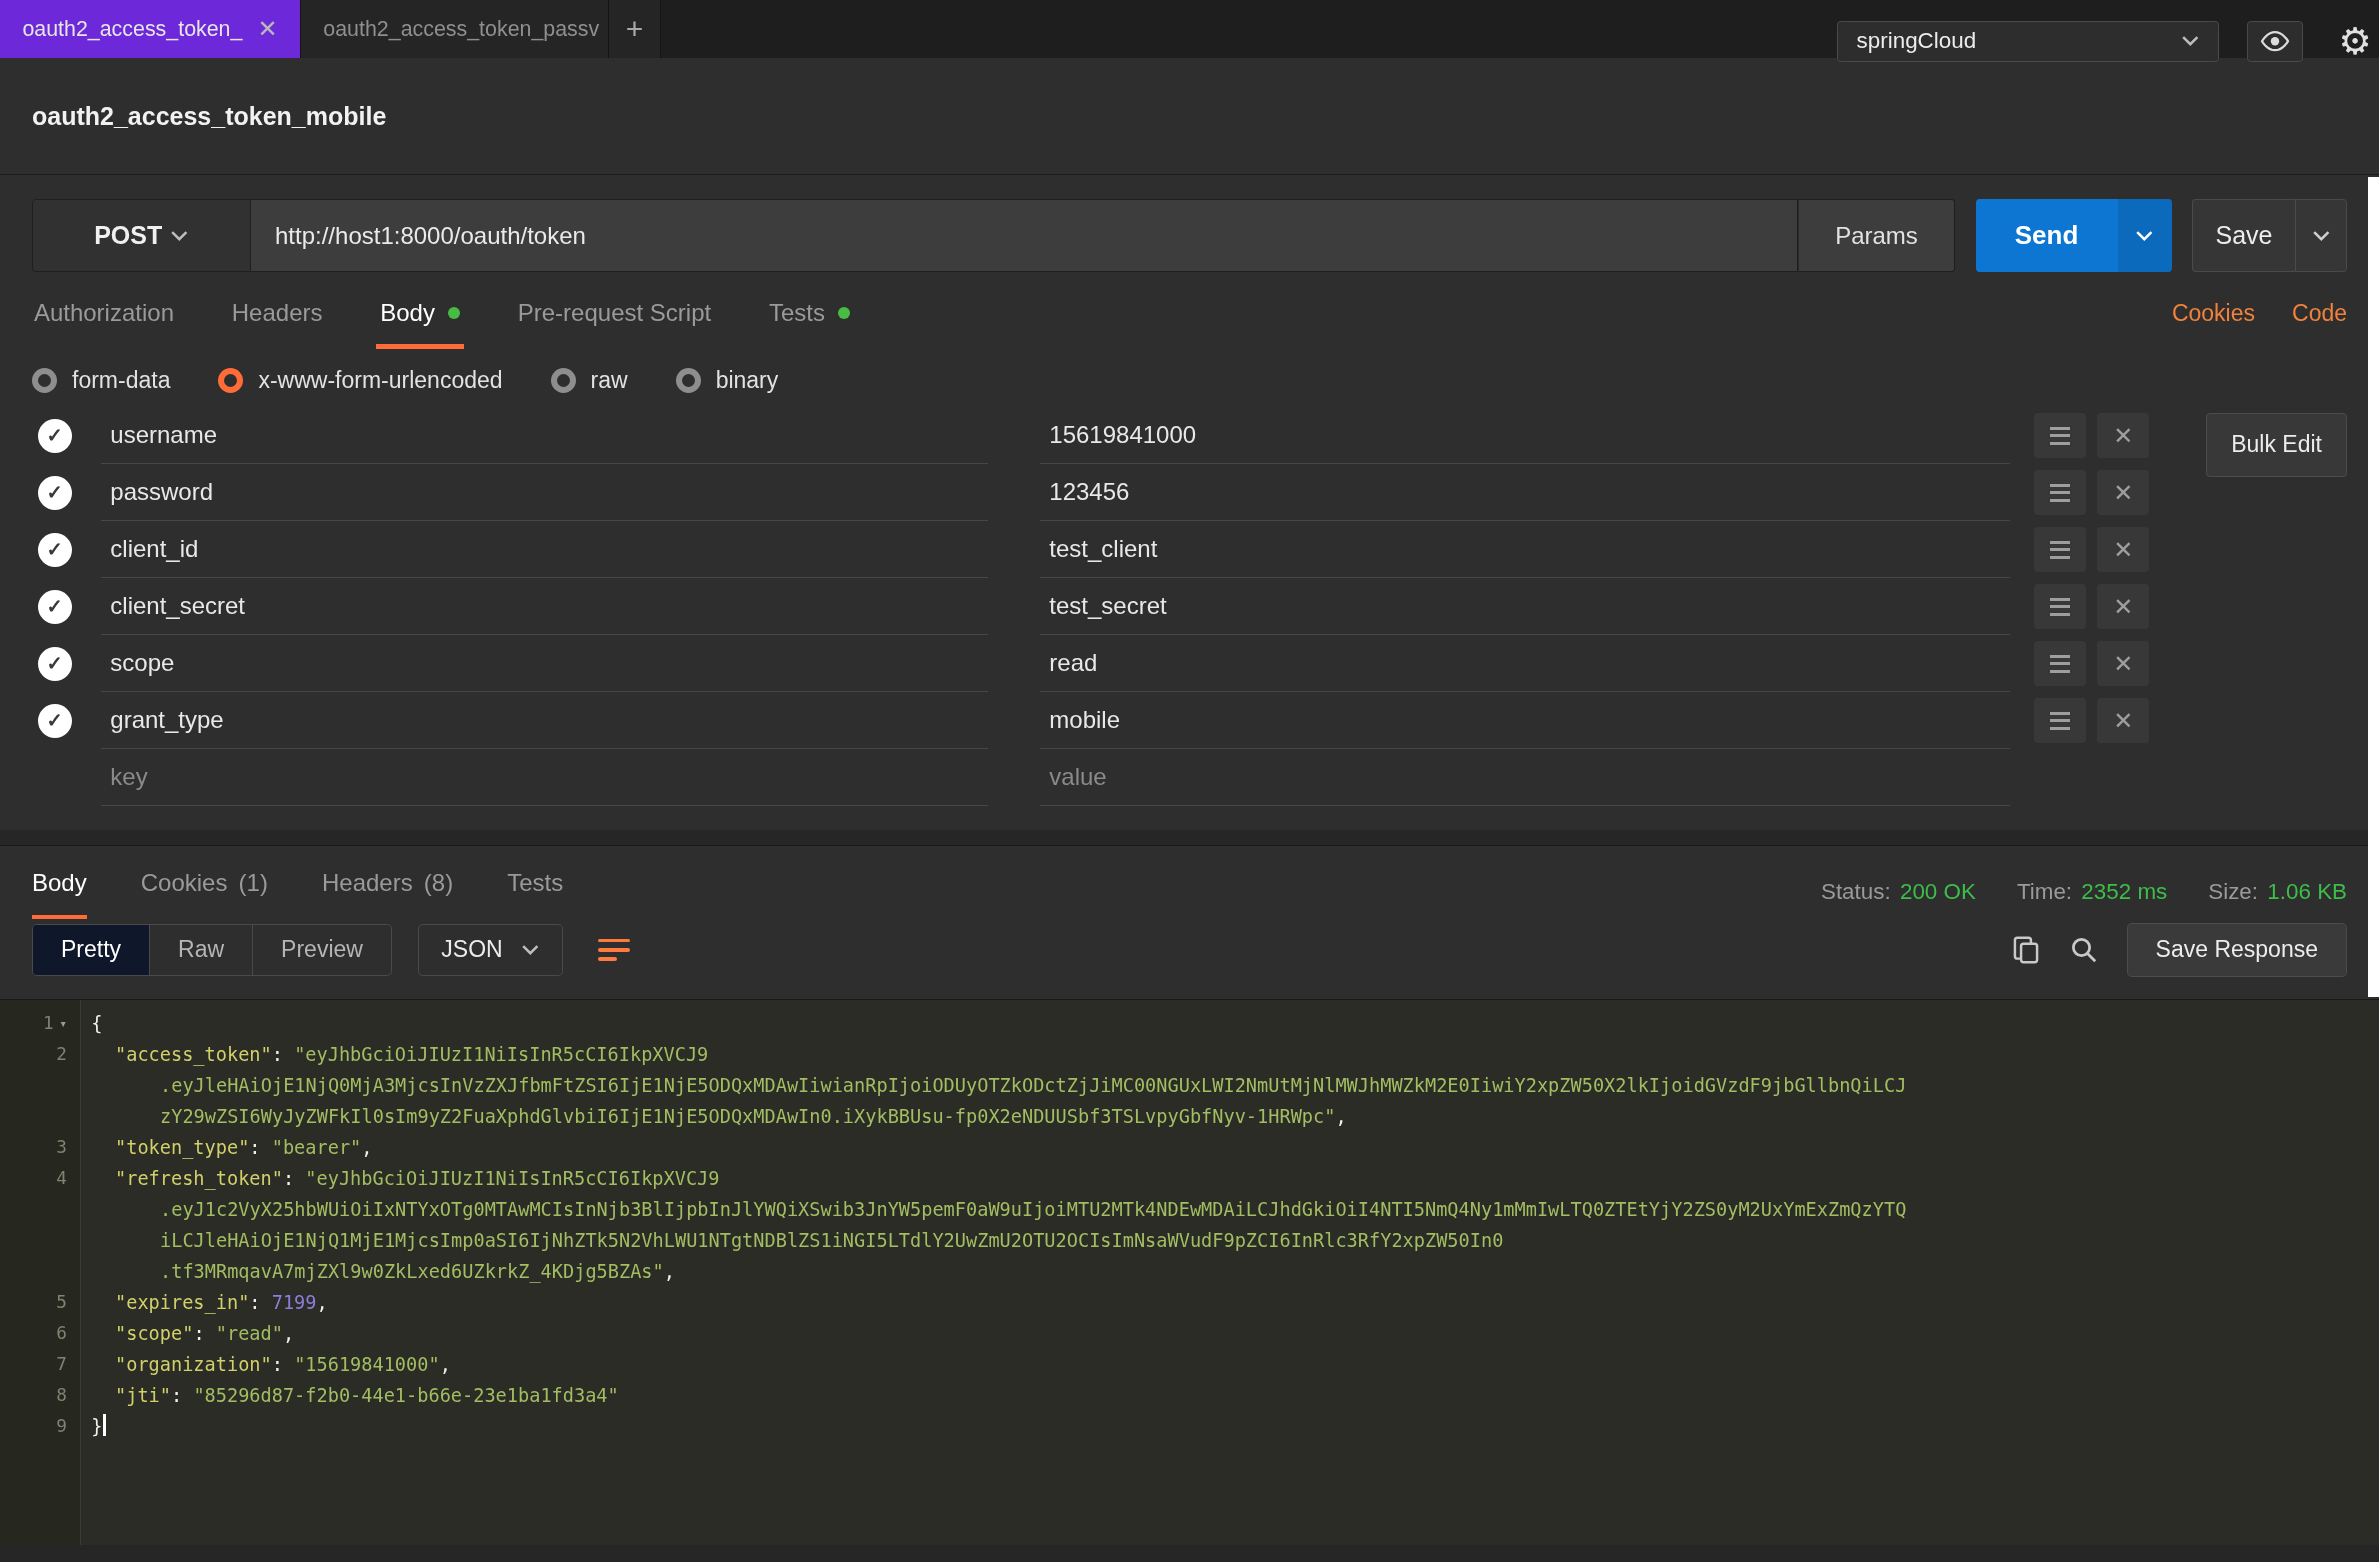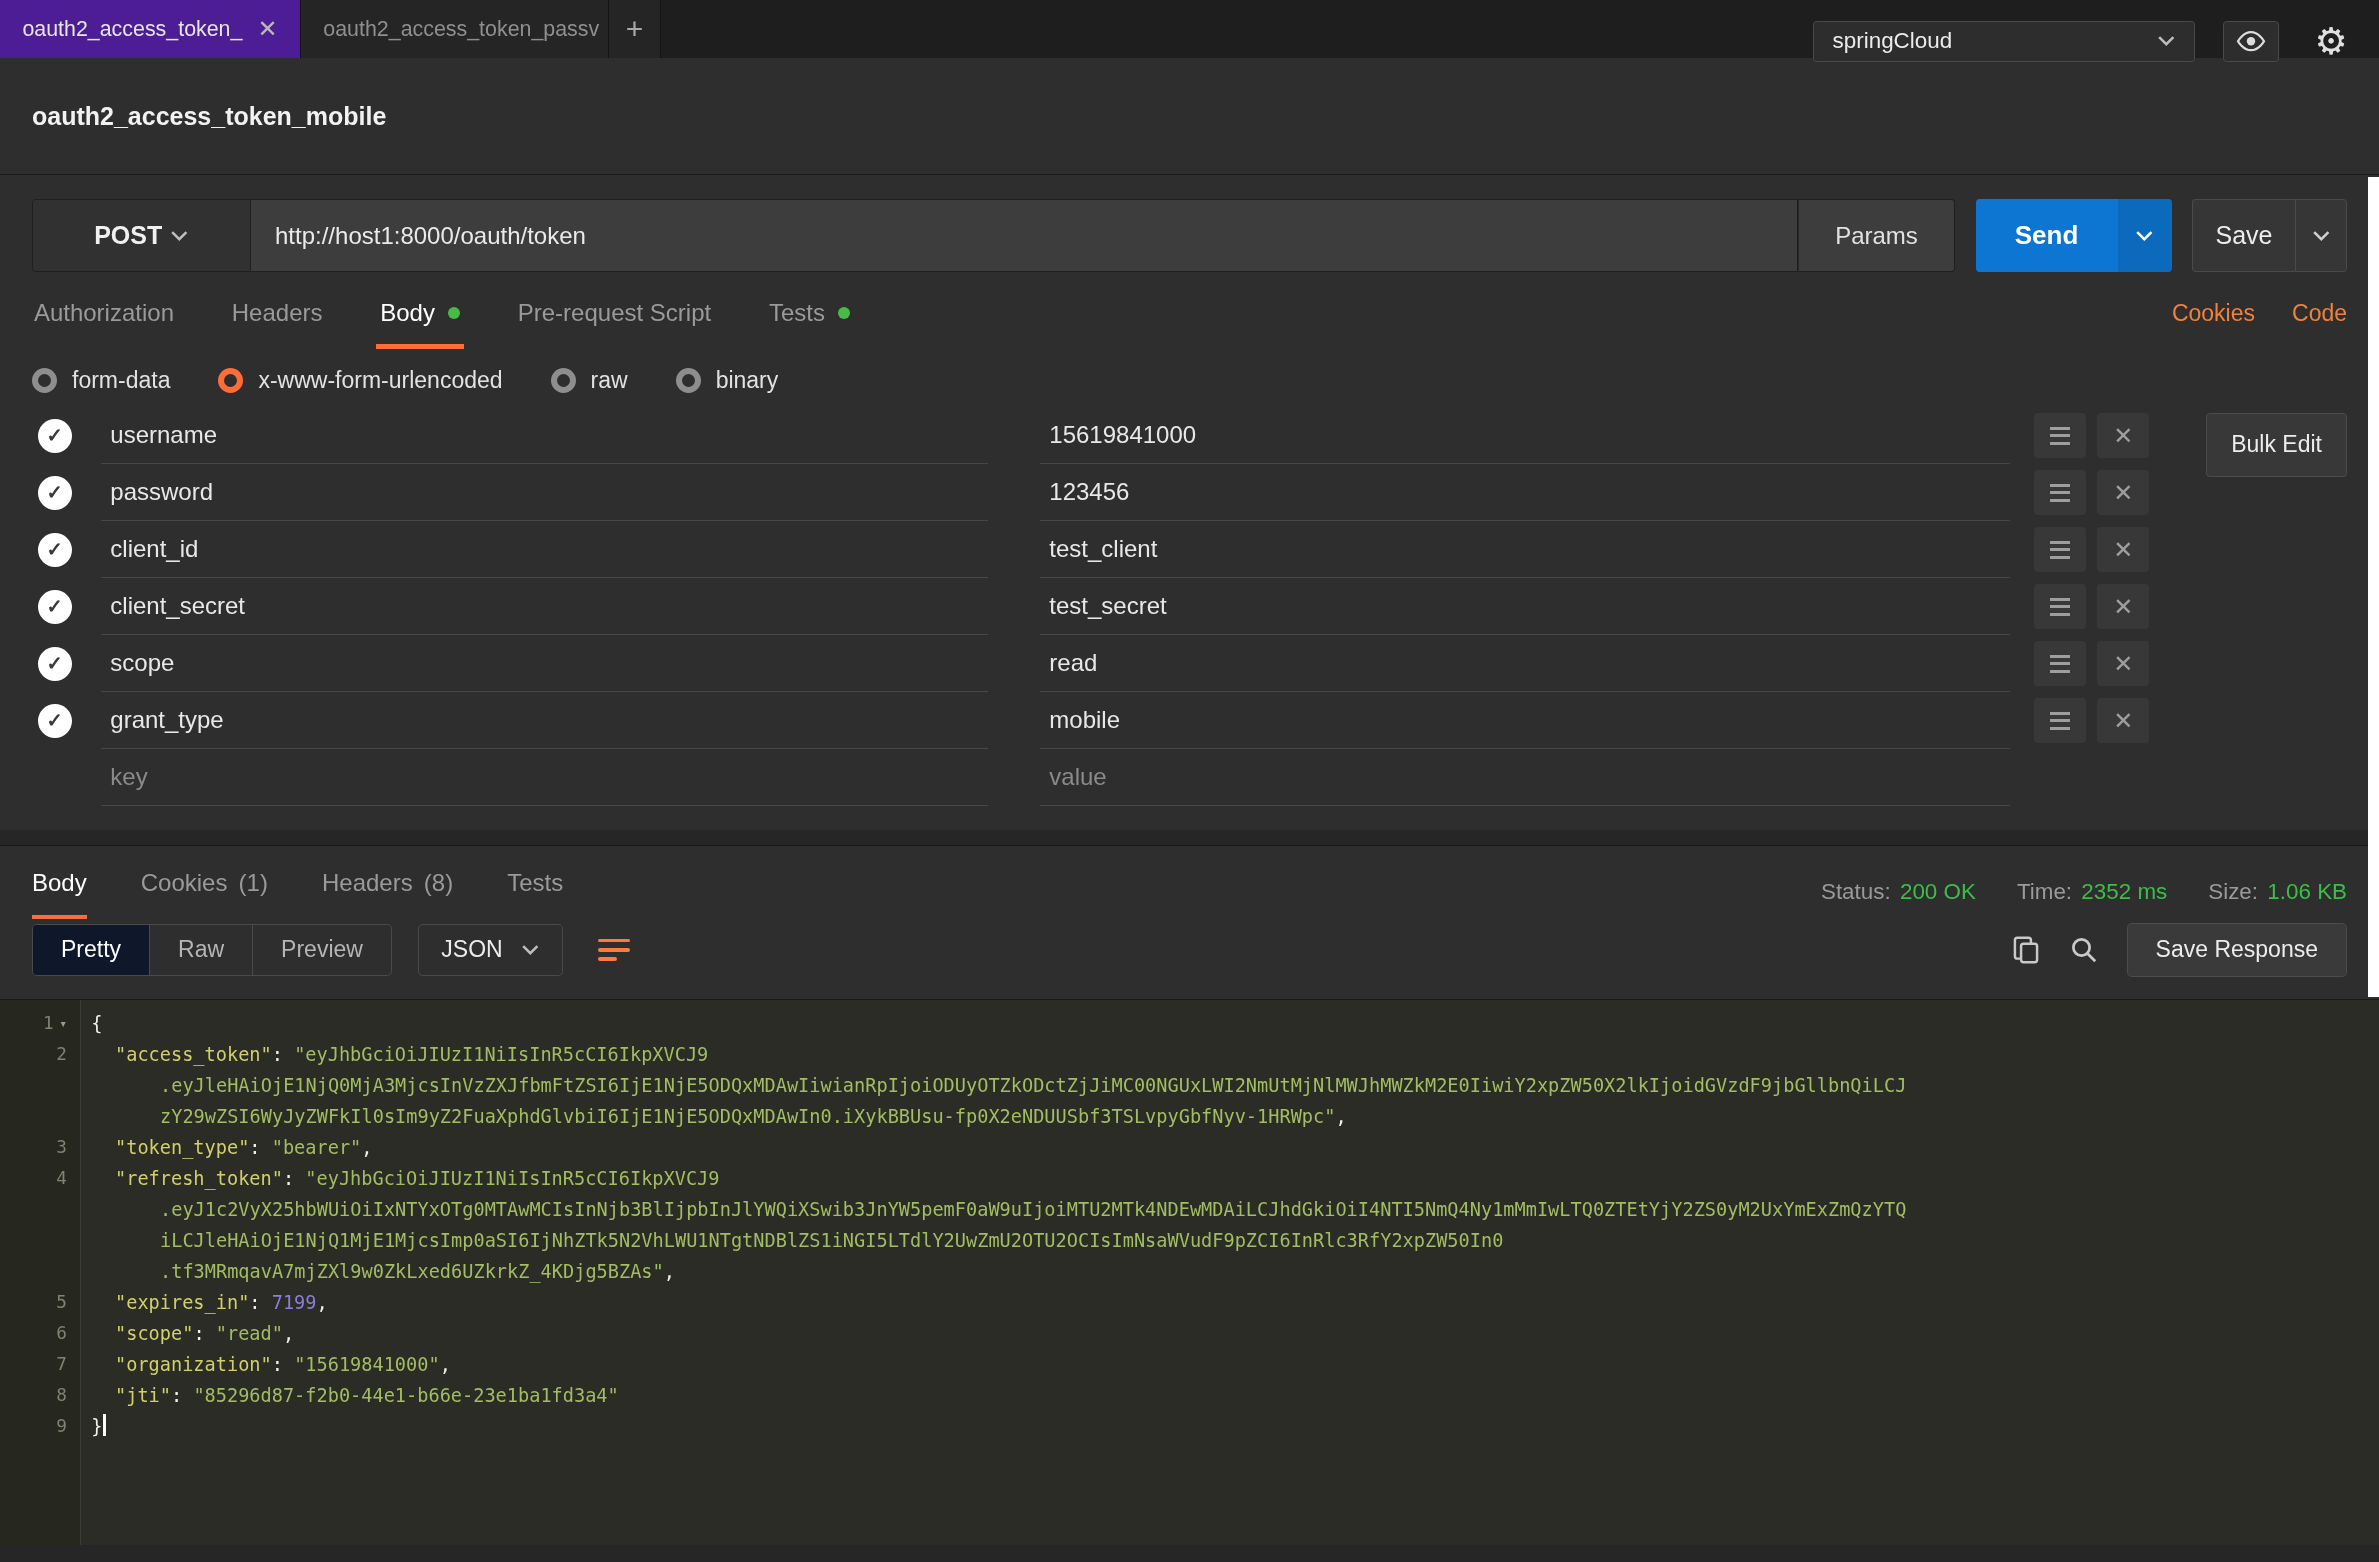--- a/index.html
+++ b/index.html
@@ -7,25 +7,25 @@
   body {
     background: #262626;
     font-family: "Liberation Sans", sans-serif;
     color: #e8e8e8;
     overflow: hidden;
     position: relative;
   }
   
   .tabbar { height: 58px; background: #1e1e1e; display: flex; align-items: stretch; }
   .tab { display: flex; align-items: center; gap: 15px; padding: 0 22.4px; font-size: 21.4px; border-right: 0.9px solid #141414; }
-  .tab.active { background: #4c1d95; color: #e6e6e6; }
+  .tab.active { background: #6d28d9; color: #e6e6e6; }
   .tab.inactive { background: #252525; color: #8f8f8f; max-width: 308px; overflow: hidden; white-space: nowrap; }
   .tab .x { color: #b8b8b8; font-size: 24px; line-height: 1; }
   .plus { width: 52px; display: flex; align-items: center; justify-content: center; background: #252525; color: #a8a8a8; font-size: 30px; border-right: 0.9px solid #141414; }
-  .envwrap { margin-left: auto; display: flex; align-items: center; gap: 28px; padding-right: 24px; margin-top: 24px; }
+  .envwrap { margin-left: auto; display: flex; align-items: center; gap: 28px; padding-right: 0; margin-top: 24px; }
   .envsel { width: 382px; height: 41px; background: #2d2d2d; border: 0.9px solid #4a4a4a; border-radius: 3.7px; display: flex; align-items: center; padding: 0 18.6px; font-size: 22.4px; color: #ececec; }
   .envsel .chev { margin-left: auto; color: #bdbdbd; }
   .iconbtn { height: 41px; min-width: 56px; display: flex; align-items: center; justify-content: center; background: #2d2d2d; border: 0.9px solid #4a4a4a; border-radius: 3.7px; color: #dcdcdc; }
   .gearbtn { height: 45px; min-width: 48px; display: flex; align-items: center; justify-content: center; background: none; border: none; color: #e0e0e0; font-size: 37px; }
   
   .namebar { height: 117px; background: #2e2e2e; display: flex; align-items: center; padding: 0 32px; border-bottom: 1.9px solid #1b1b1b; font-size: 25px; font-weight: bold; color: #f2f2f2; }
   
   .reqsec { background: #2e2e2e; padding: 24px 32px; }
   .urlrow { display: flex; height: 73px; }
   .method { width: 219px; background: #313131; border: 0.9px solid #1f1f1f; border-radius: 3.7px 0 0 3.7px; display: flex; align-items: center; justify-content: center; gap: 8px; font-size: 25px; font-weight: bold; color: #f0f0f0; }

